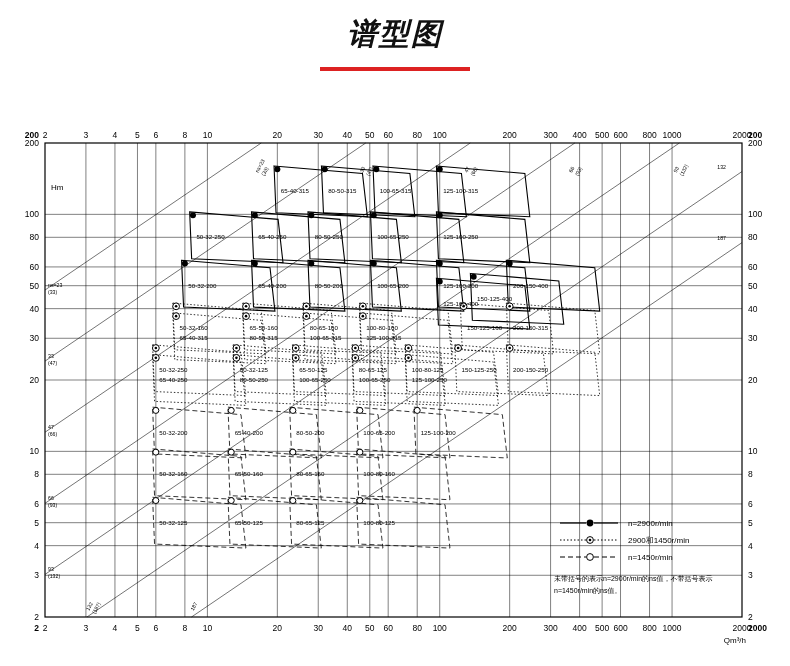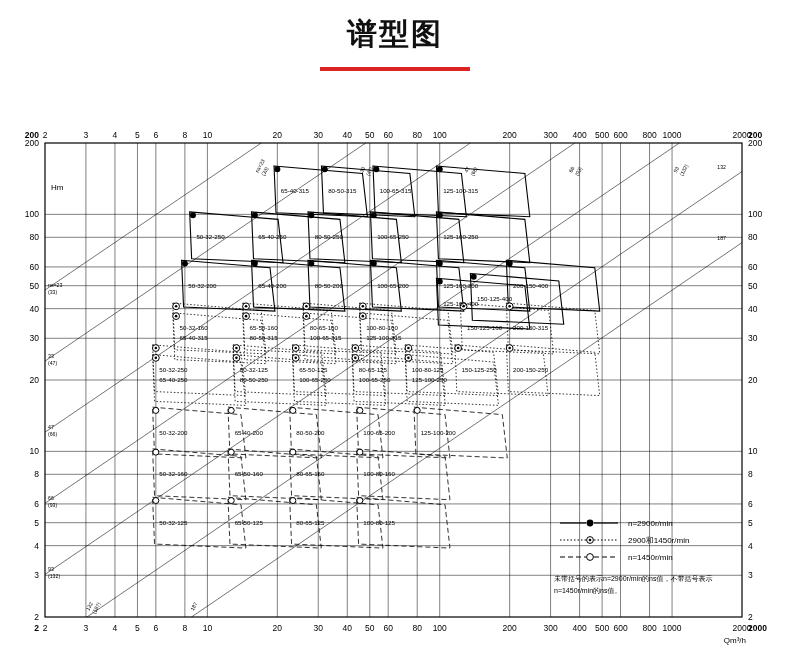--- a/index.html
+++ b/index.html
@@ -7,20 +7,21 @@
     width:790px;height:666px;
     background:#ffffff;
     font-family:"Liberation Sans", sans-serif;
     color:#000;
     overflow:hidden;
     position:relative;
   }
   #title-block{
     text-align:center;
     padding-top:14px;
+    font-style:italic;
   }
   #chart-title{
     font-size:30px;
     font-weight:bold;
     letter-spacing:2px;
     color:#111;
   }
   #title-rule{
     width:150px;height:4px;background:#d22;
     margin:12px auto 0 auto;

